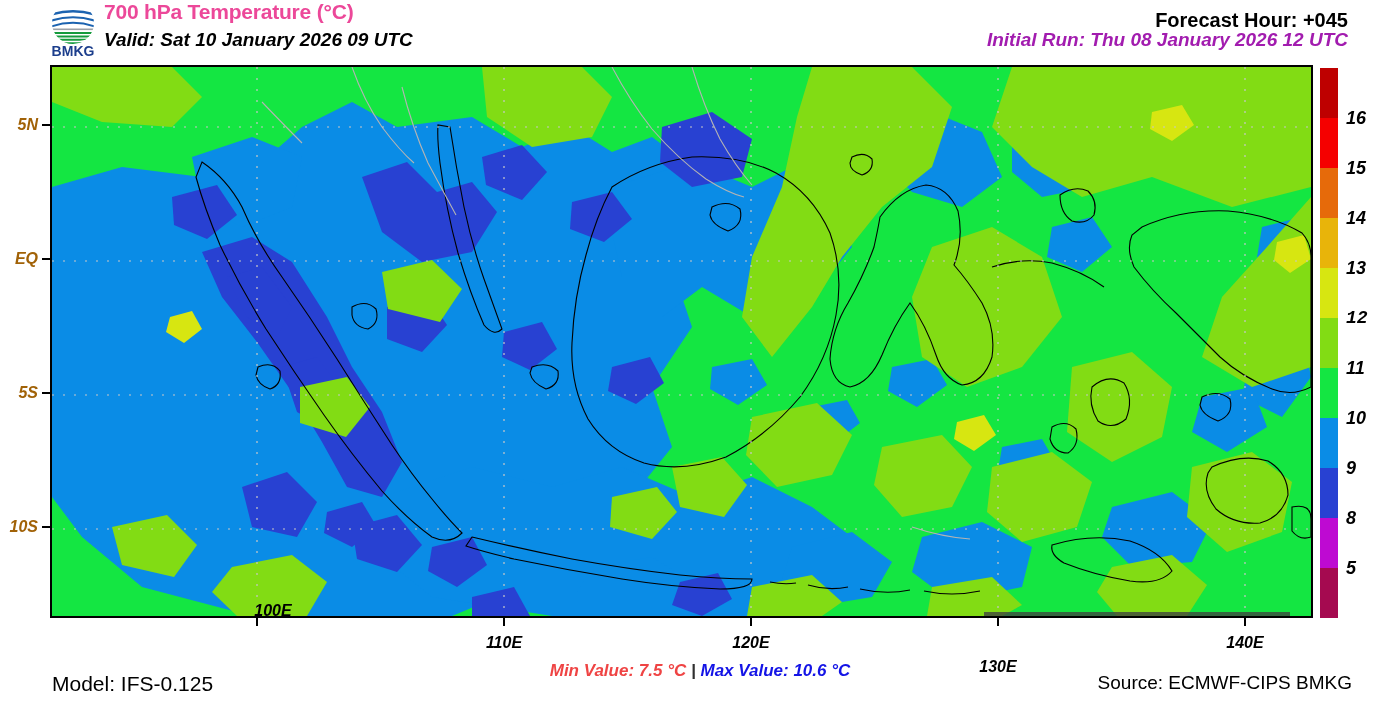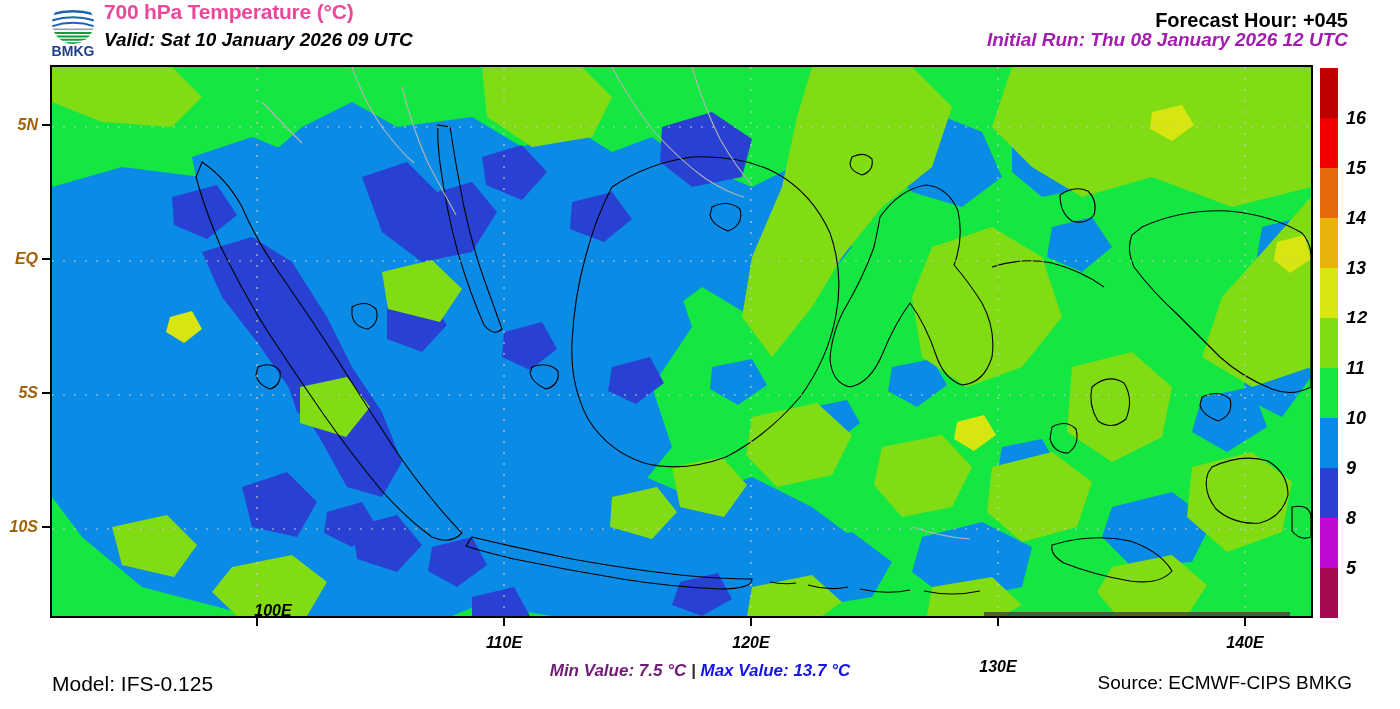--- a/index.html
+++ b/index.html
@@ -142,21 +142,21 @@
   #minmax {
     position: absolute;
     left: 0; right: 0;
     top: 661px;
     text-align: center;
     font-size: 17px;
     font-weight: bold;
     font-style: italic;
     white-space: nowrap;
   }
-  #minmax .minv { color: #701a75; }
+  #minmax .minv { color: #ef4444; }
   #minmax .sep  { color: #303030; font-weight: bold; }
   #minmax .maxv { color: #1414E6; }
   #model {
     position: absolute;
     left: 52px; top: 672px;
     font-size: 21px;
     color: #000;
     white-space: nowrap;
   }
   #source {
@@ -421,18 +421,18 @@
       <div class="clabel" style="top: 368px;">11</div>
       <div class="clabel" style="top: 418px;">10</div>
       <div class="clabel" style="top: 468px;">9</div>
       <div class="clabel" style="top: 518px;">8</div>
       <div class="clabel" style="top: 568px;">5</div>
     </div>
 
   <div id="minmax">
     <span class="minv">Min Value: 7.5 °C</span>
     <span class="sep">|</span>
-    <span class="maxv">Max Value: 13.7 °C</span>
+    <span class="maxv">Max Value: 10.6 °C</span>
   </div>
   <div id="model">Model: IFS-0.125</div>
   <div id="source">Source: ECMWF-CIPS BMKG</div>
 
 </div>
 
 </body></html>

